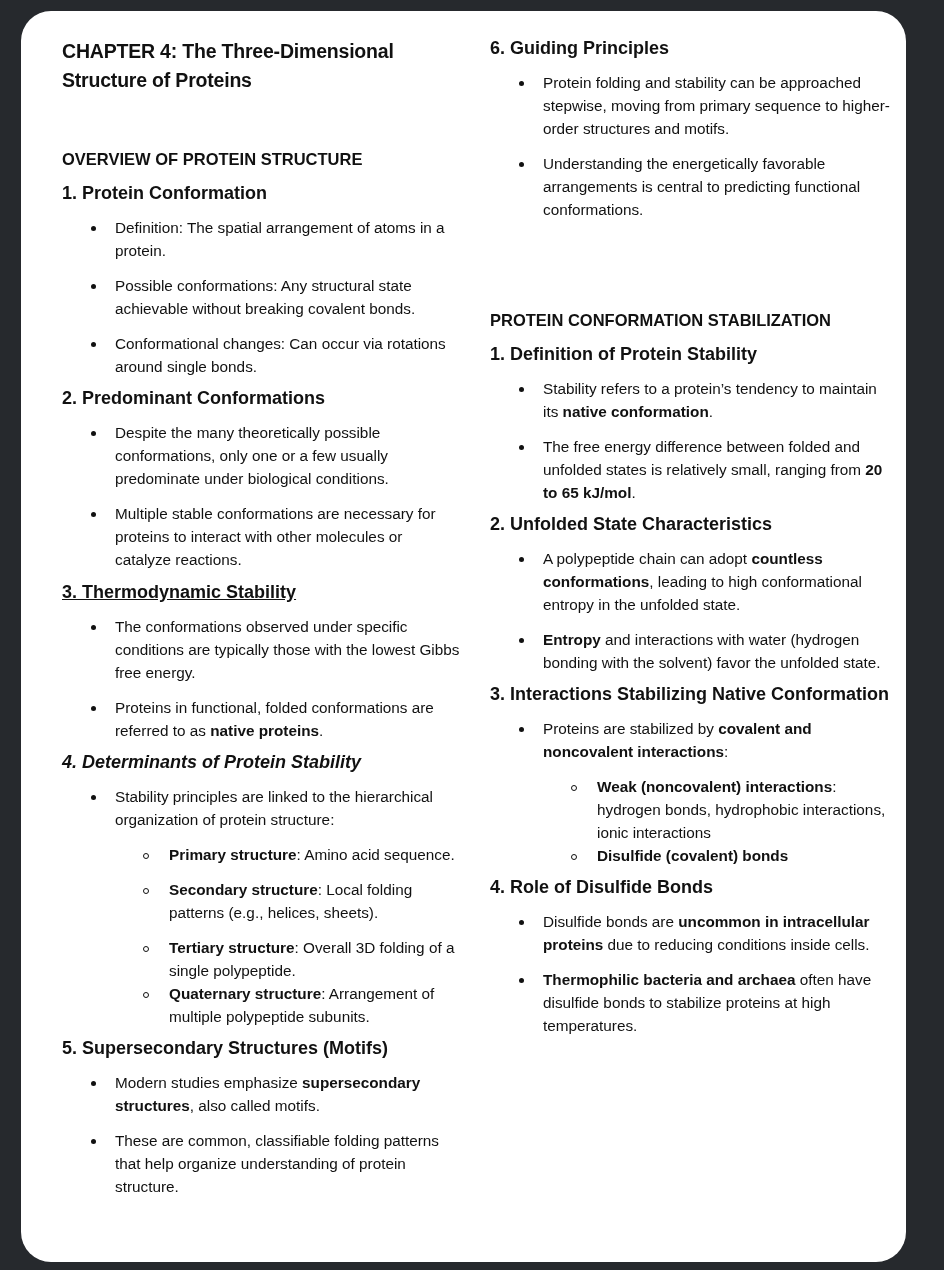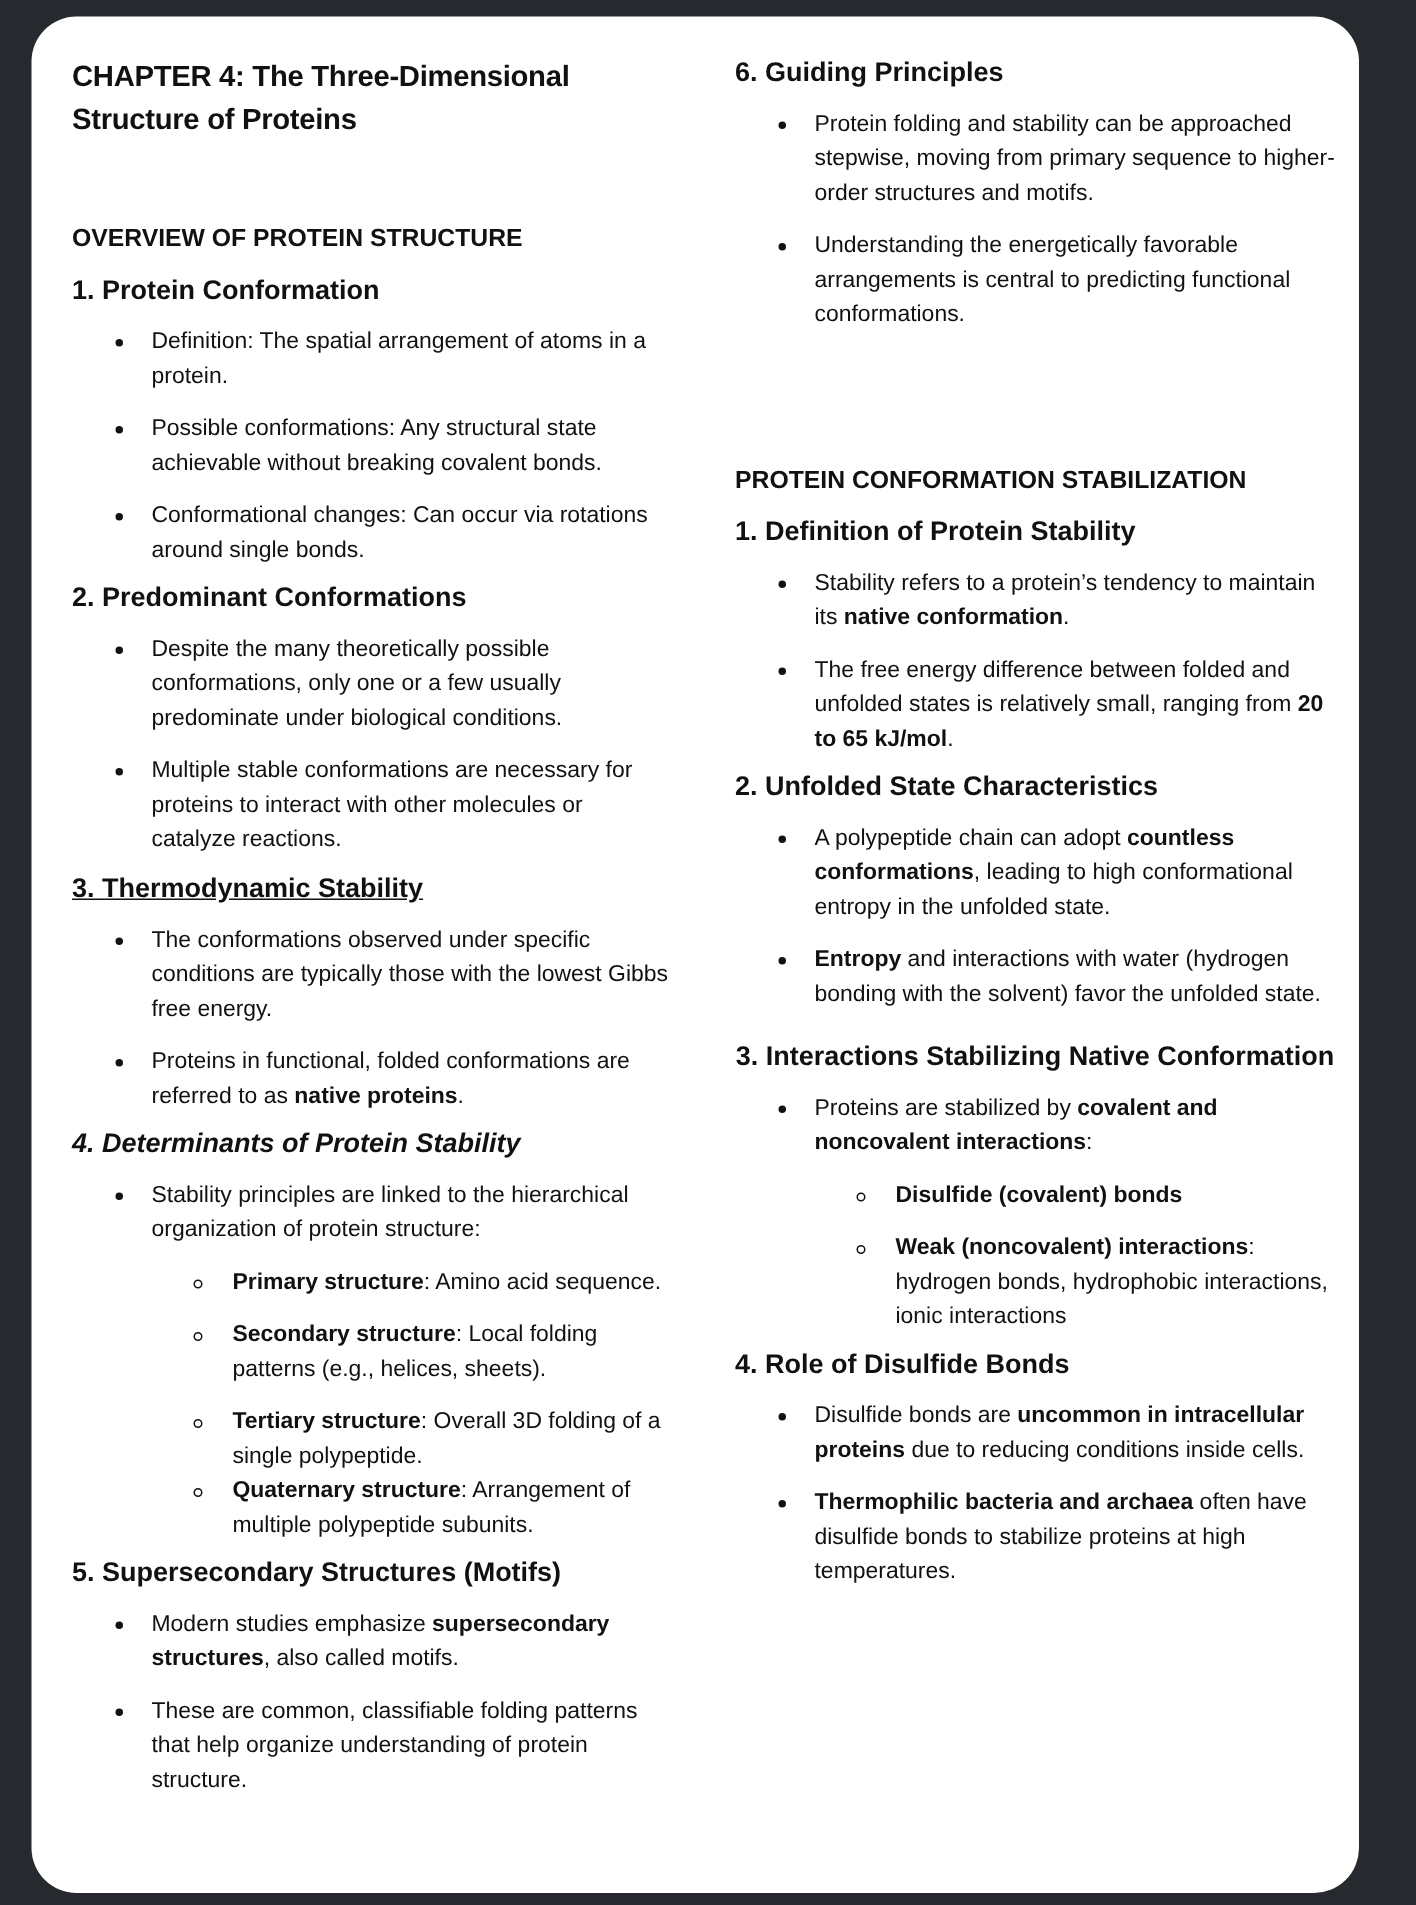--- a/index.html
+++ b/index.html
@@ -13,21 +13,21 @@
   }
   .card {
     position: absolute;
     left: 21px; top: 11px;
     width: 885px; height: 1251px;
     background: #ffffff;
     border-radius: 30px;
     box-sizing: border-box;
   }
   .col { position: absolute; top: 0; }
-  .col-left { left: 27px; width: 400px; }
+  .col-left { left: 41px; width: 400px; }
   .col-right { left: 469px; width: 400px; }
   .chapter-title {
     font-size: 19.5px; font-weight: bold; line-height: 29px;
     margin: 26px 0 0 0; letter-spacing: -0.2px;
   }
   .section-title {
     font-size: 16.5px; font-weight: bold; line-height: 22px; margin: 0;
   }
   .sub-title {
     font-size: 18px; font-weight: bold; line-height: 21px; margin: 0;
@@ -114,27 +114,27 @@
       <li class="b"><span>Stability refers to a protein’s tendency to maintain its </span><b>native conformation</b><span>.</span></li>
       <li class="b" style="margin-top:12px;"><span>The free energy difference between folded and unfolded states is relatively small, ranging from </span><b>20 to 65 kJ/mol</b><span>.</span></li>
     </ul>
 
     <h3 class="sub-title" style="margin-top:10px;">2. Unfolded State Characteristics</h3>
     <ul style="margin-top:12px;">
       <li class="b"><span>A polypeptide chain can adopt </span><b>countless conformations</b><span>, leading to high conformational entropy in the unfolded state.</span></li>
       <li class="b" style="margin-top:12px;"><span></span><b>Entropy</b><span> and interactions with water (hydrogen bonding with the solvent) favor the unfolded state.</span></li>
     </ul>
 
-    <h3 class="sub-title" style="margin-top:20px;text-align:center;">3. Interactions Stabilizing Native Conformation</h3>
+    <h3 class="sub-title" style="margin-top:10px;">3. Interactions Stabilizing Native Conformation</h3>
     <ul style="margin-top:12px;">
       <li class="b"><span>Proteins are stabilized by </span><b>covalent and noncovalent interactions</b><span>:</span></li>
     </ul>
     <ul style="margin-top:12px;">
+      <li class="c" style="margin-top:12px;"><b>Weak (noncovalent) interactions</b><span>: hydrogen bonds, hydrophobic interactions, ionic interactions</span></li>
       <li class="c"><b>Disulfide (covalent) bonds</b><span></span></li>
-      <li class="c" style="margin-top:12px;"><b>Weak (noncovalent) interactions</b><span>: hydrogen bonds, hydrophobic interactions, ionic interactions</span></li>
     </ul>
 
     <h3 class="sub-title" style="margin-top:10px;">4. Role of Disulfide Bonds</h3>
     <ul style="margin-top:12px;">
       <li class="b"><span>Disulfide bonds are </span><b>uncommon in intracellular proteins</b><span> due to reducing conditions inside cells.</span></li>
       <li class="b" style="margin-top:12px;"><span></span><b>Thermophilic bacteria and archaea</b><span> often have disulfide bonds to stabilize proteins at high temperatures.</span></li>
     </ul>
   </div>
 </div>
 

